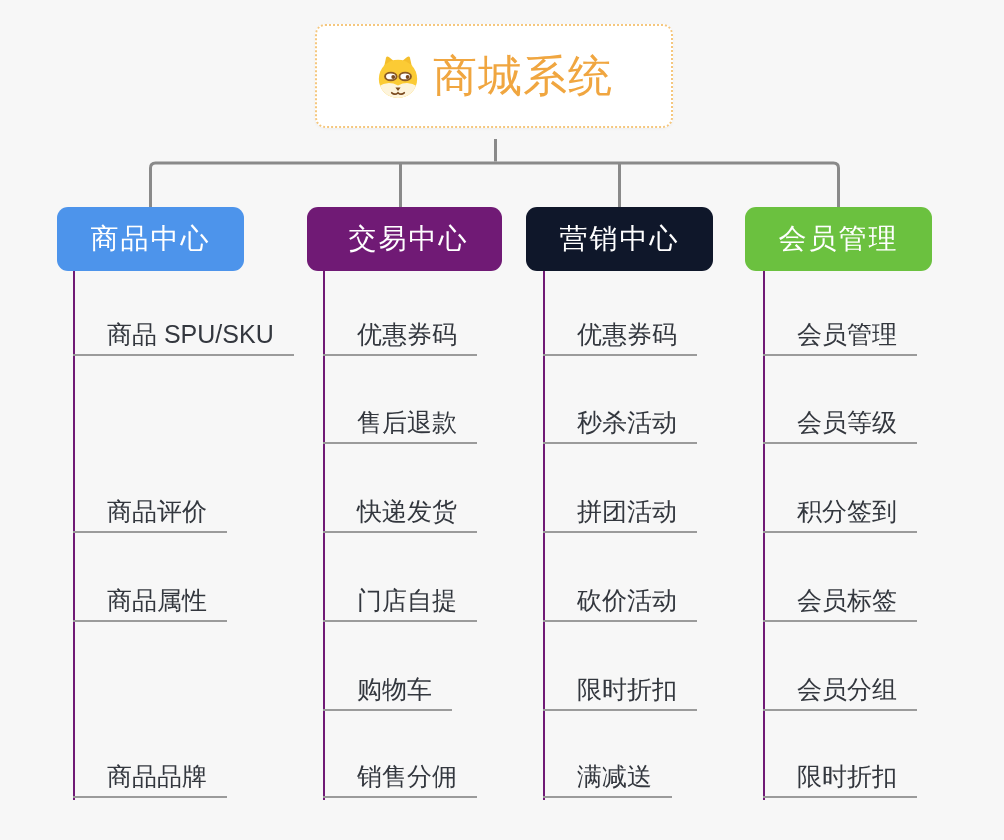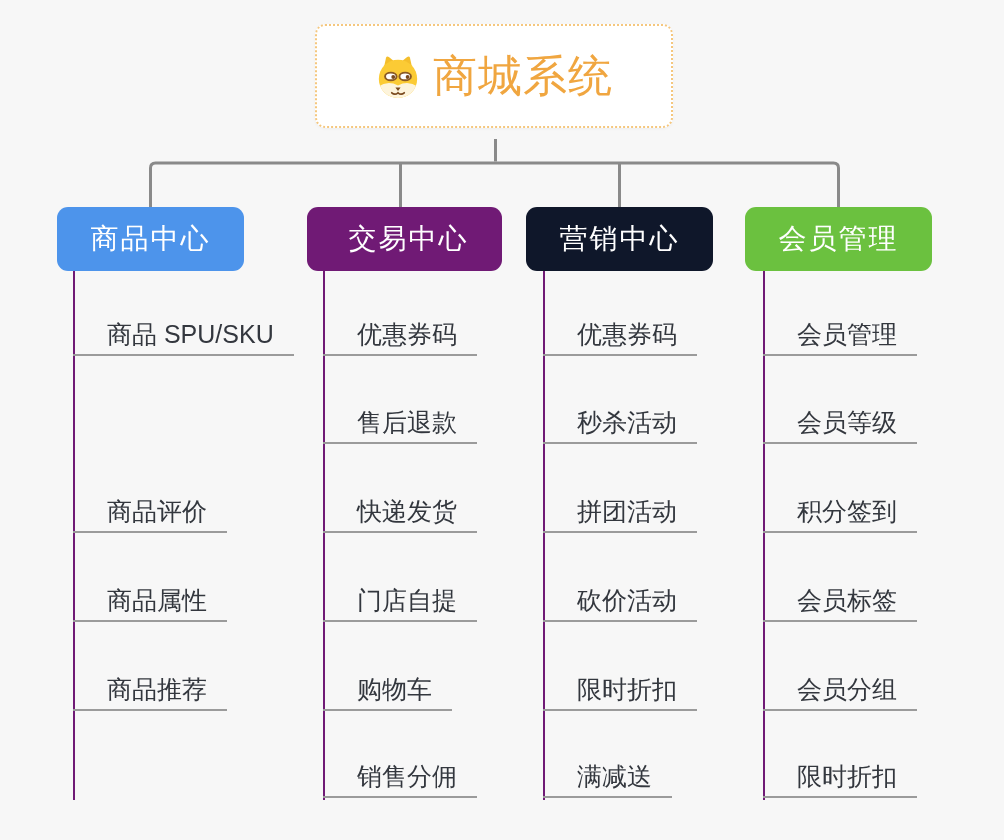--- a/index.html
+++ b/index.html
@@ -111,21 +111,21 @@
     <span>营销中心</span>
   </div>
   <div class="branch-node b3" style="background: rgb(107, 193, 63);">
     <span>会员管理</span>
   </div>
 
   <div class="leaf-column c0">
     <div class="leaf-node r0">商品 SPU/SKU</div>
     <div class="leaf-node r2">商品评价</div>
     <div class="leaf-node r3">商品属性</div>
-    <div class="leaf-node r4">商品推荐</div>
+    <div class="leaf-node r5">商品品牌</div>
   </div>
 
   <div class="leaf-column c1">
     <div class="leaf-node r0">优惠券码</div>
     <div class="leaf-node r1">售后退款</div>
     <div class="leaf-node r2">快递发货</div>
     <div class="leaf-node r3">门店自提</div>
     <div class="leaf-node r4">购物车</div>
     <div class="leaf-node r5">销售分佣</div>
   </div>

